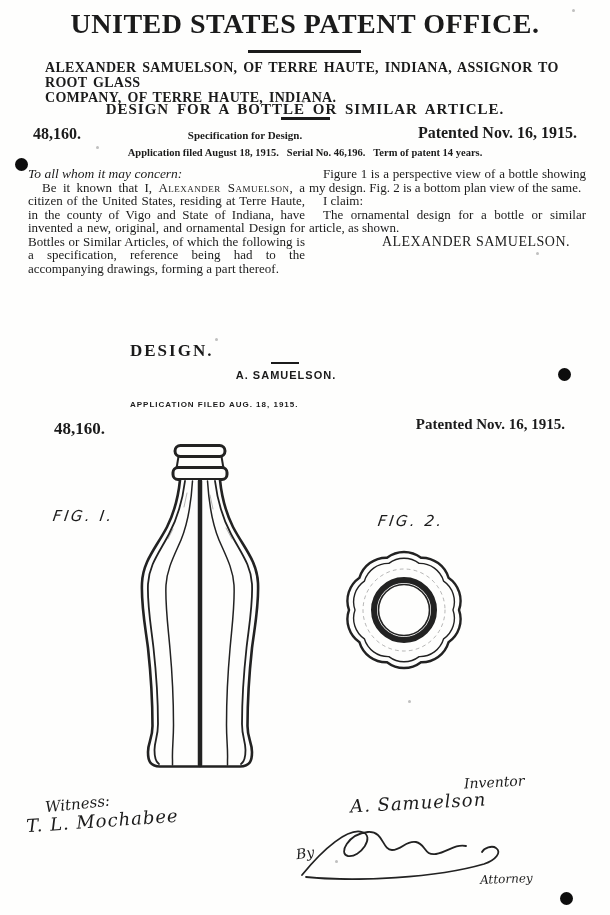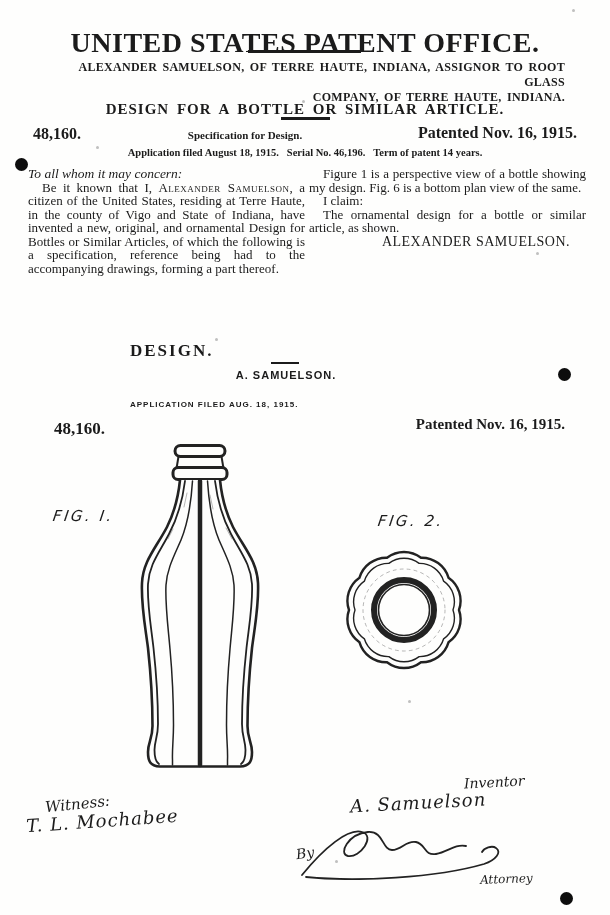--- a/index.html
+++ b/index.html
@@ -5,27 +5,27 @@
   html,body{margin:0;padding:0;background:#ffffff;}
   .page{
     position:relative;width:610px;height:915px;background:#fefefd;
     font-family:"Liberation Serif","DejaVu Serif",serif;color:#1b1b1b;
     overflow:hidden;
   }
   .abs{position:absolute;}
   
   .office-title{
     top:8px;left:0;width:610px;text-align:center;
-    font-size:28px;font-weight:bold;letter-spacing:.5px;white-space:nowrap;margin-top:19px;
+    font-size:28px;font-weight:bold;letter-spacing:.5px;white-space:nowrap;
   }
   .rule{background:#1b1b1b;}
   .rule-title{top:50px;left:248px;width:113px;height:2.5px;}
   .assignor{
-    top:60px;left:45px;width:520px;text-align:right;
-    font-size:12px;font-weight:bold;letter-spacing:.3px;line-height:15px;word-spacing:2px;
+    top:60px;left:45px;width:520px;text-align:left;
+    font-size:14px;font-weight:bold;letter-spacing:.3px;line-height:15px;word-spacing:2px;
   }
   .invention-title{
     top:101px;left:0;width:610px;text-align:center;
     font-size:15px;font-weight:bold;letter-spacing:1px;word-spacing:3px;
   }
   .rule-invention{top:117px;left:281px;width:49px;height:2.5px;}
   .patnum{top:125px;left:33px;font-size:16px;font-weight:bold;}
   .speclabel{top:129px;left:0;width:490px;text-align:center;font-size:11px;font-weight:bold;}
   .patented{top:124px;right:33px;font-size:16px;font-weight:bold;}
   .appline{top:147px;left:0;width:610px;text-align:center;font-size:10.5px;font-weight:bold;}
@@ -93,21 +93,21 @@
   <div class="abs appline">
     <span>Application filed August 18, 1915.</span><span>Serial No. 46,196.</span><span>Term of patent 14 years.</span>
   </div>
 
   <div class="abs col col-left">
     <div class="salutation">To all whom it may concern:</div>
     <p><span>Be it known that I, </span><span class="smallcaps">Alexander Samuelson</span><span>, a citizen of the United States, residing at Terre Haute, in the county of Vigo and State of Indiana, have invented a new, original, and ornamental Design for Bottles or Similar Articles, of which the following is a specification, reference being had to the accompanying drawings, forming a part thereof.</span></p>
   </div>
 
   <div class="abs col col-right">
-    <p>Figure 1 is a perspective view of a bottle showing my design. Fig. 6 is a bottom plan view of the same.</p>
+    <p>Figure 1 is a perspective view of a bottle showing my design. Fig. 2 is a bottom plan view of the same.</p>
     <p>I claim:</p>
     <p>The ornamental design for a bottle or similar article, as shown.</p>
     <p class="print-sig">ALEXANDER SAMUELSON.</p>
   </div>
 
   <div class="abs punch-dot dot-left"></div>
 
   <div class="abs sheet-head">
     <span class="sheet-design">DESIGN.</span>
   </div>

